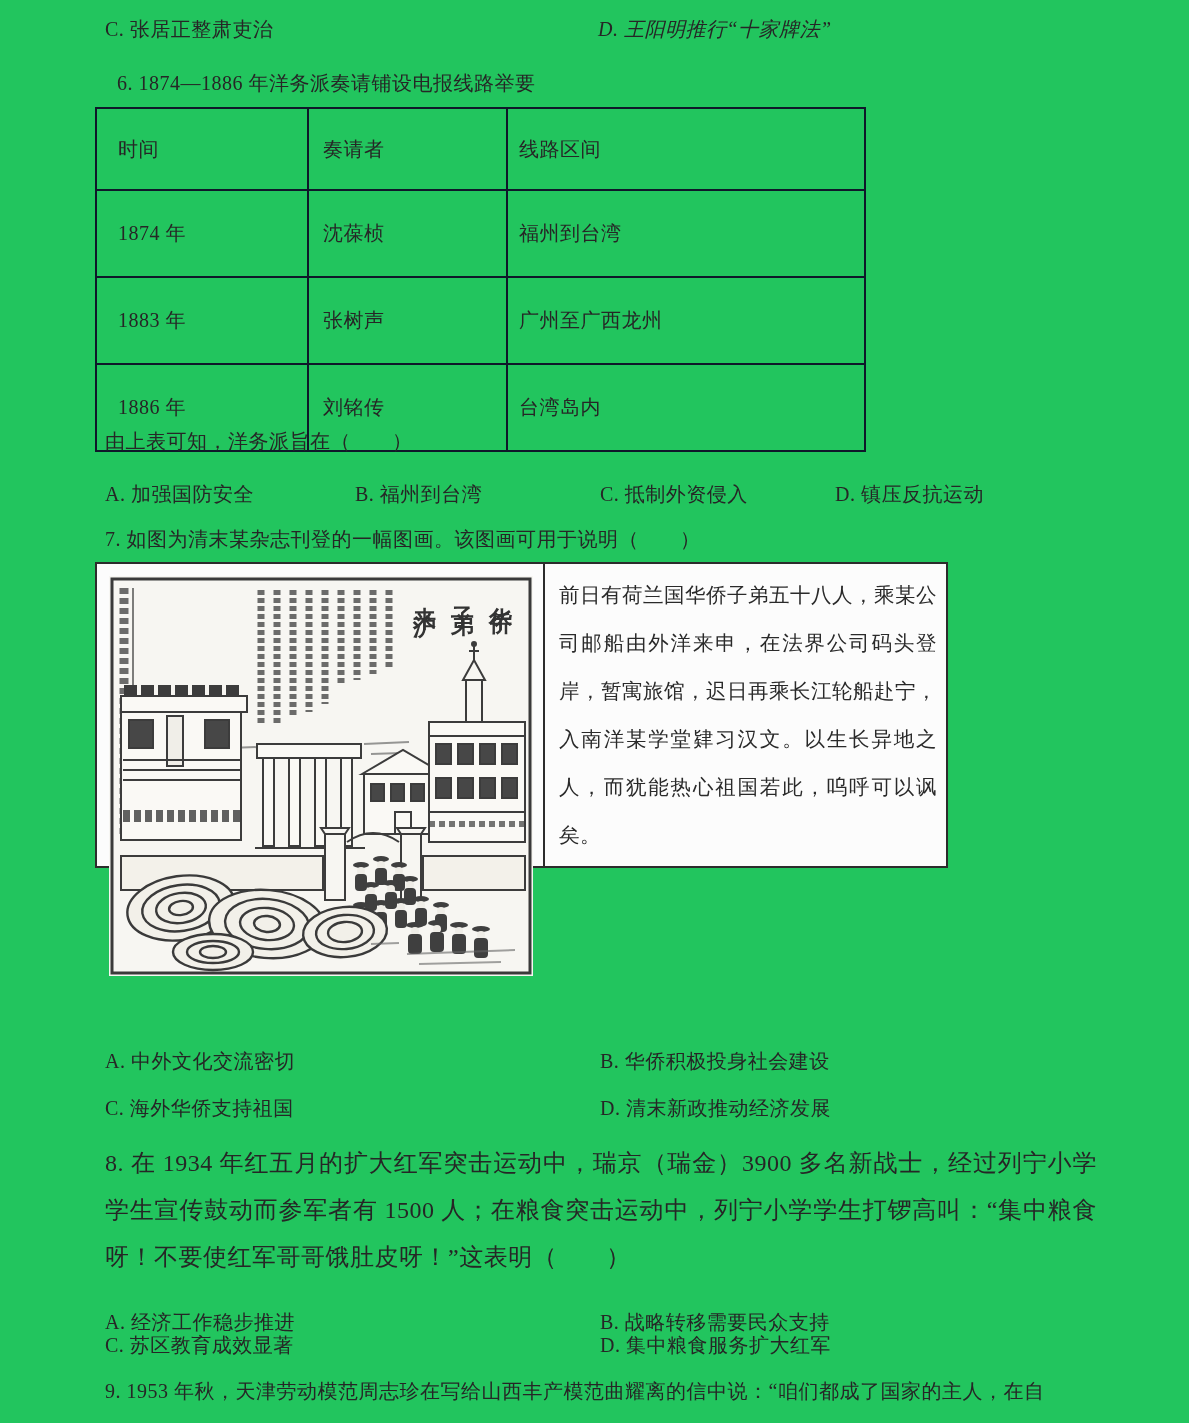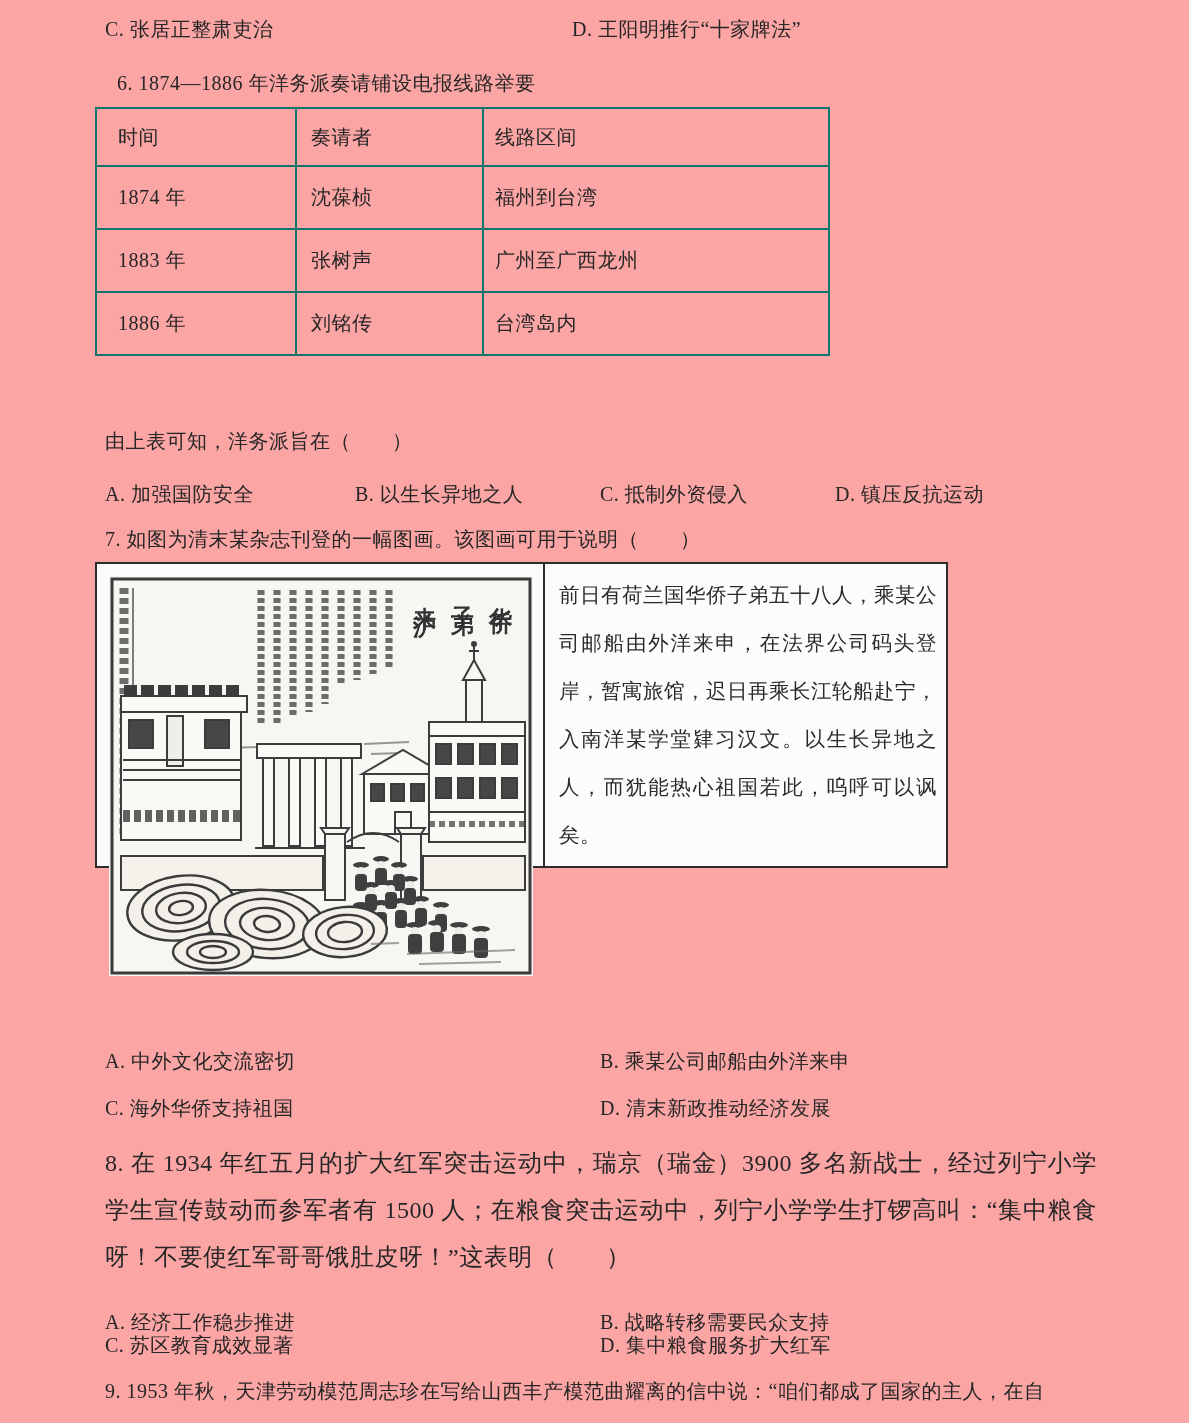--- a/index.html
+++ b/index.html
@@ -3,36 +3,36 @@
 <meta charset="utf-8">
 <style>
   html,body { margin:0; padding:0; }
   body {
     background:#e8e8e8;
     font-family:"Liberation Serif","DejaVu Serif",serif;
   }
   .page {
     position:relative;
     width:1189px; height:1423px;
-    background:#fca5a5;
+    background:#22c55e;
     color:#262626;
     overflow:hidden;
     margin:0 auto;
   }
   .abs { position:absolute; }
   .line { font-size:20px; white-space:nowrap; letter-spacing:0.5px; }
 
   
   .optrow { position:absolute; left:105px; width:1060px; height:30px; }
   .optrow .o { position:absolute; top:0; font-size:20px; white-space:nowrap; letter-spacing:0.5px; }
   .p0 { left:0; } .p1 { left:250px; } .p2 { left:495px; } .p3 { left:730px; }
 
   
   .t6 { position:absolute; left:95px; top:107px; border-collapse:collapse; table-layout:fixed; width:681px; }
-  .t6 td { border:2px solid #0f766e; font-size:20px; padding:0; vertical-align:middle; letter-spacing:0.5px; }
+  .t6 td { border:2px solid #0f172a; font-size:20px; padding:12px; vertical-align:middle; letter-spacing:0.5px; }
   .t6 .c1 { width:177px; padding-left:21px; }
   .t6 .c2 { width:171px; padding-left:14px; }
   .t6 .c3 { width:333px; padding-left:11px; }
   .t6 .th td { height:56px; }
   .t6 .tr-d td { height:61px; }
 
   
   .figure { position:absolute; left:95px; top:562px; width:853px; height:306px;
             border:2px solid #2c2c2c; display:flex; box-sizing:border-box; background:#fcfcfc; }
   .fig-left { width:448px; border-right:2px solid #2c2c2c; position:relative; box-sizing:border-box; }
@@ -51,21 +51,21 @@
   .q9stem { position:absolute; left:105px; top:1378px; width:1060px; font-size:20px;
             white-space:nowrap; letter-spacing:0.5px; }
 </style>
 </head>
 <body>
 
 <div class="page">
 
   <div class="optrow" style="top:16px;">
     <span class="o p0">C. 张居正整肃吏治</span>
-    <span class="o" style="left:467px;">D. 王阳明推行“十家牌法”</span>
+    <span class="o" style="left:493px;font-style:italic;">D. 王阳明推行“十家牌法”</span>
   </div>
 
   <div class="abs line" style="left:105px; top:70px;margin-left:12px;">6. 1874—1886 年洋务派奏请铺设电报线路举要</div>
 
   <table class="t6">
     <tbody>
         <tr class="th">
       <td class="c1">时间</td>
       <td class="c2">奏请者</td>
       <td class="c3">线路区间</td>
@@ -85,21 +85,21 @@
       <td class="c2">刘铭传</td>
       <td class="c3">台湾岛内</td>
     </tr>
   </tbody>
     </table>
 
   <div class="abs line" style="left:105px; top:428px;">由上表可知，洋务派旨在（　　）</div>
 
   <div class="optrow" style="top:481px;">
     <span class="o p0">A. 加强国防安全</span>
-    <span class="o p1">B. 以生长异地之人</span>
+    <span class="o p1">B. 福州到台湾</span>
     <span class="o p2">C. 抵制外资侵入</span>
     <span class="o p3">D. 镇压反抗运动</span>
   </div>
 
   <div class="abs line" style="left:105px; top:526px;">7. 如图为清末某杂志刊登的一幅图画。该图画可用于说明（　　）</div>
 
   <div class="figure">
     <div class="fig-left">
       <div class="woodcut-wrap">
         <svg width="424" height="400" viewBox="0 0 424 400">
@@ -325,21 +325,21 @@
         <div class="vcol">华侨</div>
       </div>
     </div>
     <div class="fig-right">
       <p class="fig-caption">前日有荷兰国华侨子弟五十八人，乘某公司邮船由外洋来申，在法界公司码头登岸，暂寓旅馆，迟日再乘长江轮船赴宁，入南洋某学堂肄习汉文。以生长异地之人，而犹能热心祖国若此，呜呼可以讽矣。</p>
     </div>
   </div>
 
   <div class="optrow" style="top:1048px;">
     <span class="o p0">A. 中外文化交流密切</span>
-    <span class="o p2">B. 乘某公司邮船由外洋来申</span>
+    <span class="o p2">B. 华侨积极投身社会建设</span>
   </div>
   <div class="optrow" style="top:1095px;">
     <span class="o p0">C. 海外华侨支持祖国</span>
     <span class="o p2">D. 清末新政推动经济发展</span>
   </div>
 
   <div class="q8stem">8. 在 1934 年红五月的扩大红军突击运动中，瑞京（瑞金）3900 多名新战士，经过列宁小学学生宣传鼓动而参军者有 1500 人；在粮食突击运动中，列宁小学学生打锣高叫：“集中粮食呀！不要使红军哥哥饿肚皮呀！”这表明（　　）</div>
 
   <div class="optrow" style="top:1285px;margin-top:24px;">
     <span class="o p0">A. 经济工作稳步推进</span>

